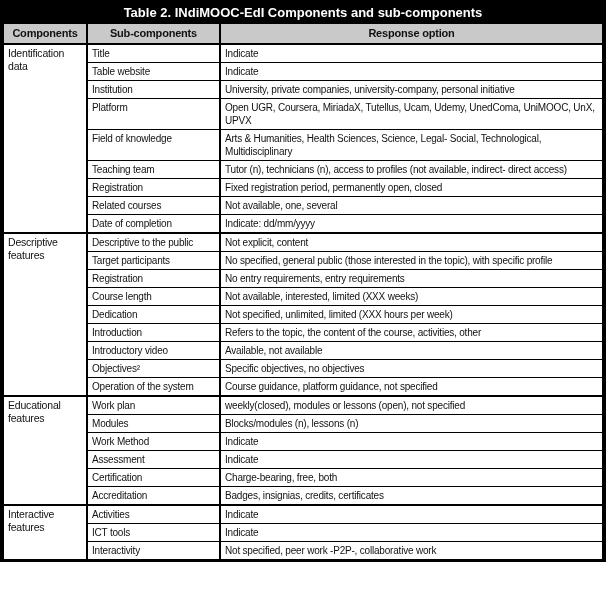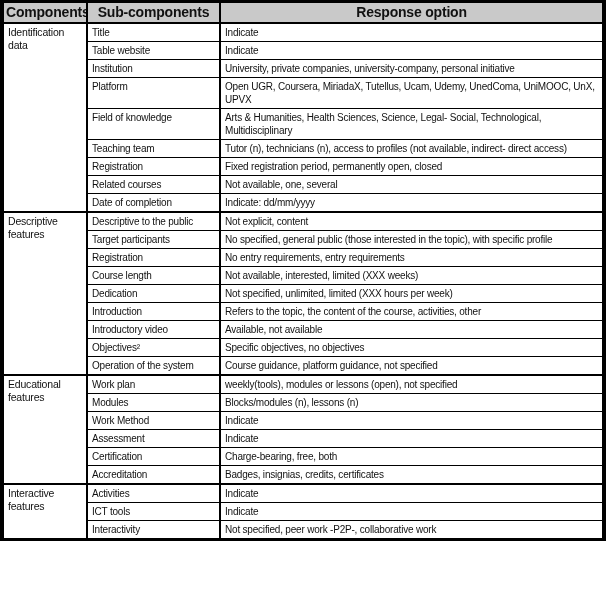--- a/index.html
+++ b/index.html
@@ -45,21 +45,21 @@
     border-color: var(--border-color, #000);
     border-width: 1px 2px;
     vertical-align: top;
     line-height: 13px;
     padding: 2px 4px;
     overflow: hidden;
   }
   table.components-table thead th {
     background: var(--header-bg, #c9c9c9);
     font-weight: bold;
-    font-size: 14px;
+    font-size: 11px;
     text-align: center;
     border-bottom-width: 2px;
     padding: 3px 2px;
   }
   tr.section-start td {
     border-top-width: 2px;
   }
   td.comp {
     font-size: 10.5px;
     padding-left: 4px;
@@ -71,20 +71,21 @@
   td.resp {
     padding-left: 5px;
     padding-right: 3px;
   }
 </style>
 </head>
 <body style="color: rgb(17, 17, 17);">
 
 <div class="page">
   <div class="table-wrap">
+    <div class="table-title">Table 2. INdiMOOC-EdI Components and sub-components</div>
     <table class="components-table">
       <colgroup>
         <col class="c-comp">
         <col class="c-sub">
         <col class="c-resp">
       </colgroup>
       <thead>
         <tr>
           <th>Components</th>
           <th>Sub-components</th>
@@ -162,21 +163,21 @@
             <td class="sub">Objectives²</td>
             <td class="resp">Specific objectives, no objectives</td>
           </tr>
           <tr>
             <td class="sub">Operation of the system</td>
             <td class="resp">Course guidance, platform guidance, not specified</td>
           </tr>
           <tr class="section-start">
             <td class="comp" rowspan="6">Educational features</td>
             <td class="sub">Work plan</td>
-            <td class="resp">weekly(tools), modules or lessons (open), not specified</td>
+            <td class="resp">weekly(closed), modules or lessons (open), not specified</td>
           </tr>
           <tr>
             <td class="sub">Modules</td>
             <td class="resp">Blocks/modules (n), lessons (n)</td>
           </tr>
           <tr>
             <td class="sub">Work Method</td>
             <td class="resp">Indicate</td>
           </tr>
           <tr>

